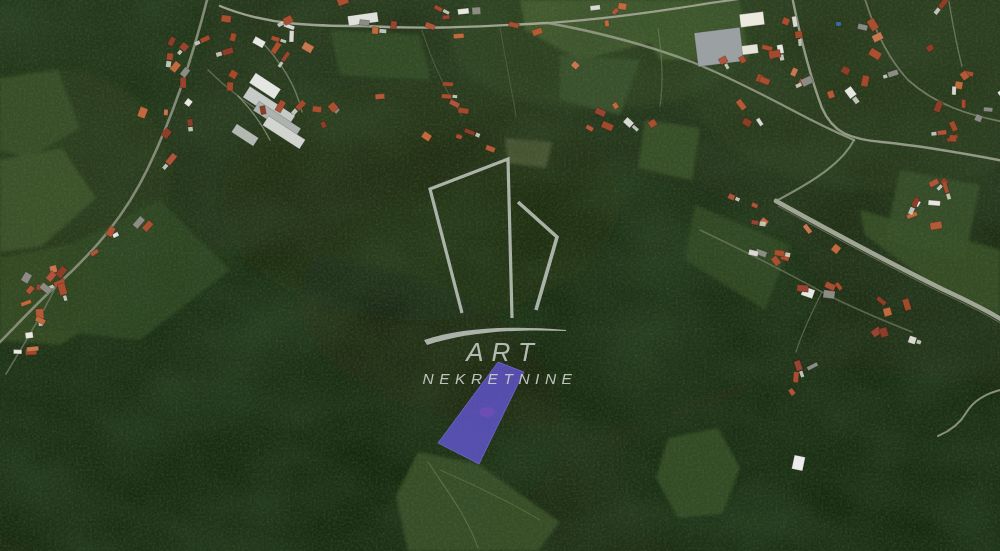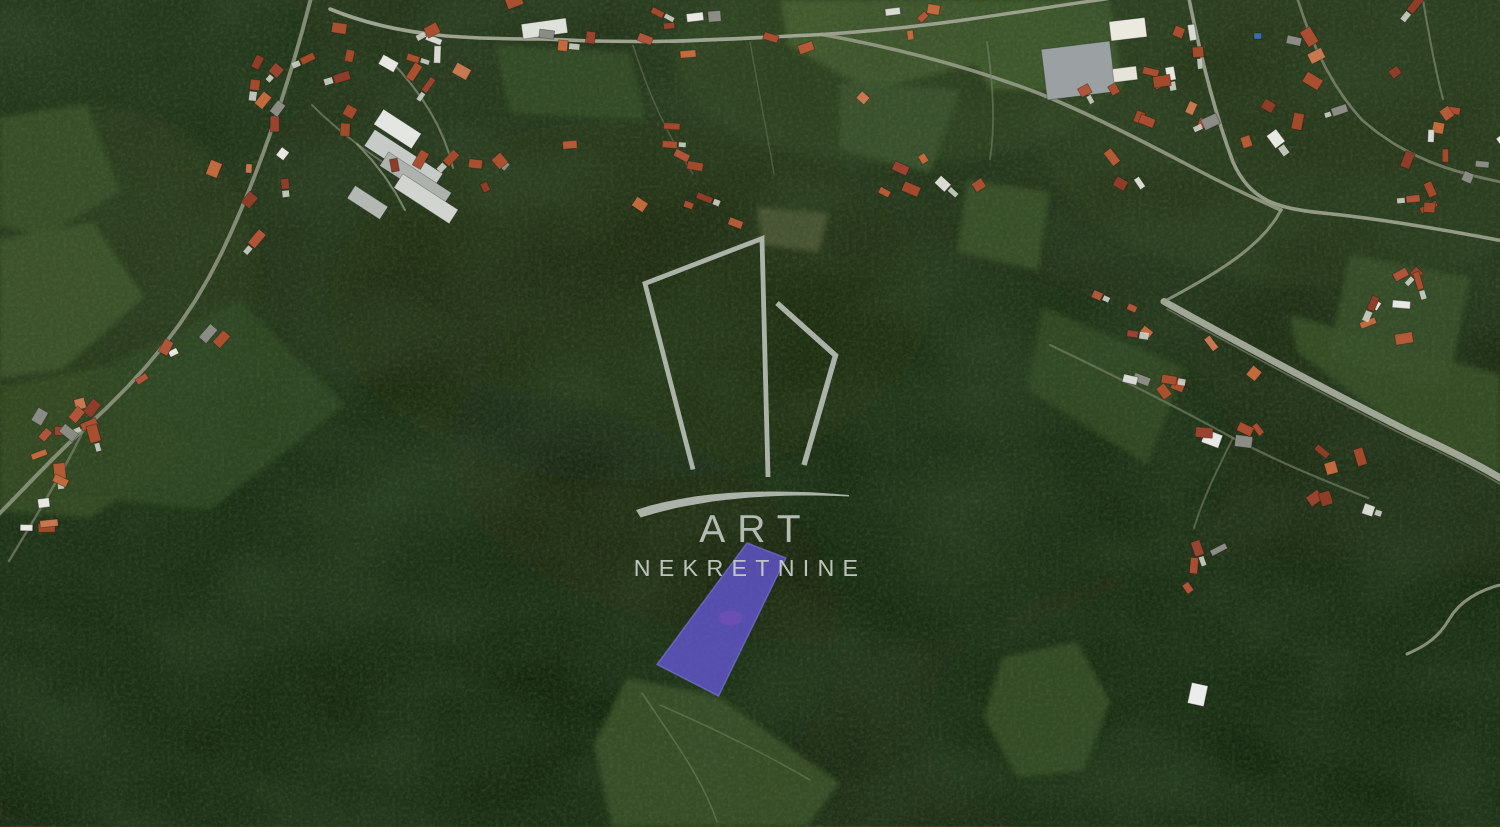--- a/index.html
+++ b/index.html
@@ -1,16 +1,16 @@
 <!DOCTYPE html>
 <html><head>
 <meta charset="utf-8">
 <style>
   html,body{margin:0;padding:0;background:#000;}
-  .stage{position:relative;width:1000px;height:551px;overflow:hidden;background:#ef4444;}
+  .stage{position:relative;width:1000px;height:551px;overflow:hidden;background:#f0abfc;font-style:italic;}
   svg{display:block;}
   text{font-family:"Liberation Sans", sans-serif;}
   .brand-top{font-size:26px;letter-spacing:8px;font-weight:400;}
   .brand-bottom{font-size:15.5px;letter-spacing:5.5px;font-weight:400;}
 </style>
 </head>
 <body>
 
 <div class="stage">
   <svg id="map" width="1000" height="551" viewBox="0 0 1000 551" xmlns="http://www.w3.org/2000/svg">

